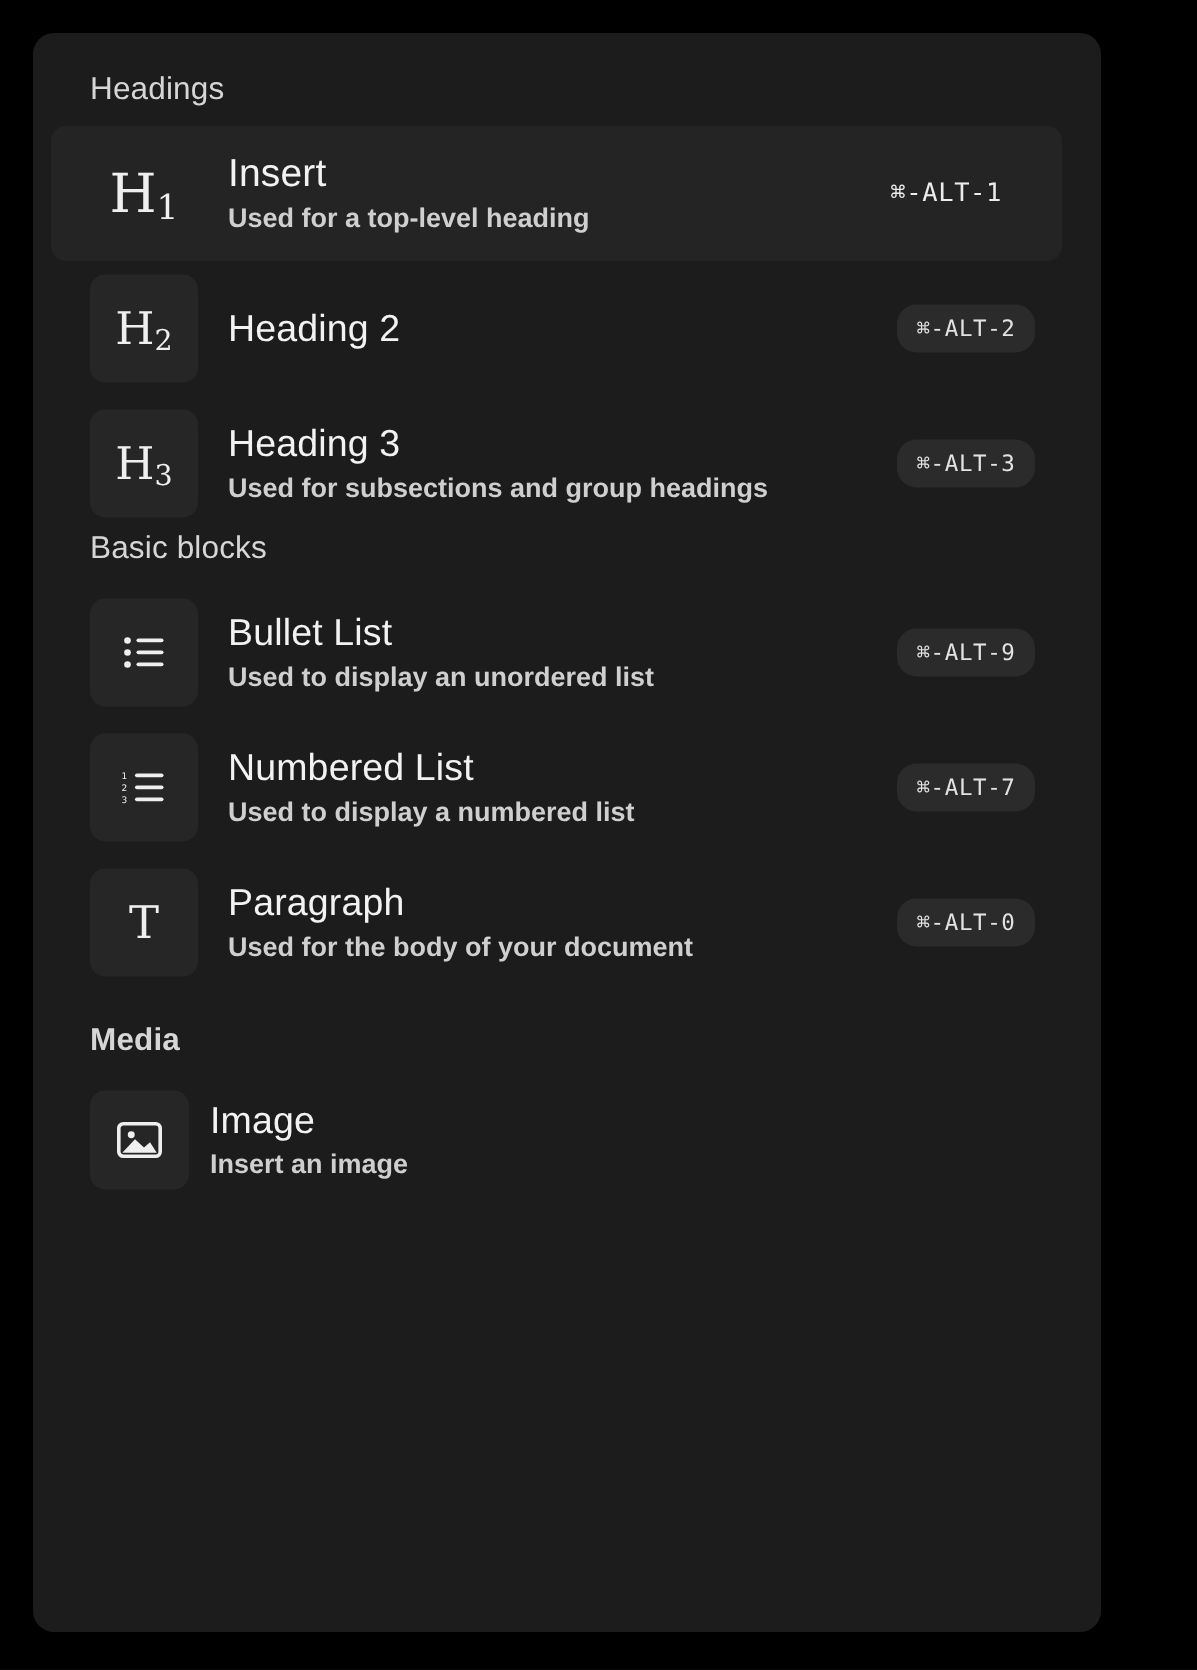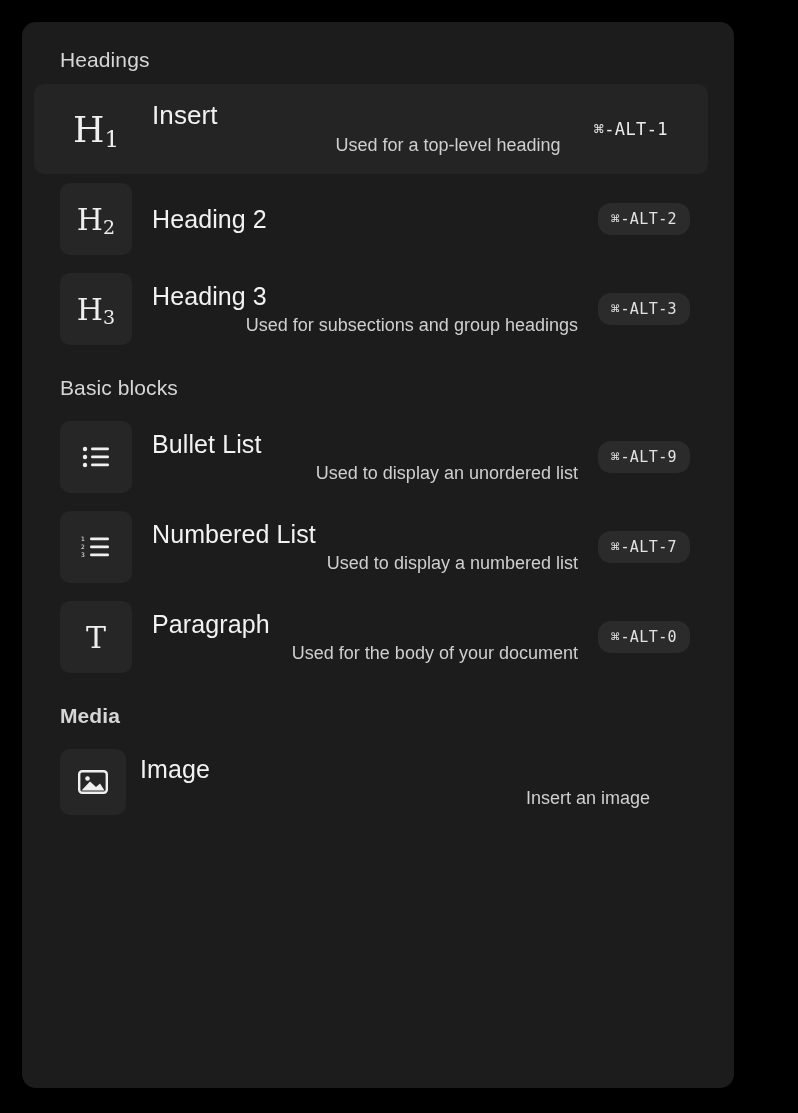--- a/index.html
+++ b/index.html
@@ -23,21 +23,21 @@
   }
   .section-label {
     font-size: 21px;
     color: #d6d6d6;
     font-weight: 400;
     letter-spacing: 0.1px;
     padding-left: 0px;
     margin-bottom: 12px;
   }
   .section-label.media { margin-top: 22px; font-weight: bold; }
-  .section-label.basic { margin-top: 22px; }
+  .section-label.basic { }
 
   .item {
     display: flex;
     align-items: center;
     gap: 20px;
     height: 90px;
     border-radius: 10px;
     padding: 0 18px 0 0;
     position: relative;
   }
@@ -93,22 +93,21 @@
     line-height: 1.15;
     font-weight: 400;
     letter-spacing: 0.1px;
   }
   .title.large { font-size: 26px; }
   .desc {
     font-size: 18px;
     color: #cfcfcf;
     margin-top: 4px;
     line-height: 1.2;
-    font-weight: 400;
-    text-align: right;
+    font-weight: 700;
   }
 
   .shortcut {
     font-family: "DejaVu Sans Mono", monospace;
     font-size: 15px;
     font-weight: 400;
     color: #e2e2e2;
     background: #2b2b2b;
     border-radius: 13px;
     padding: 7px 13px;

